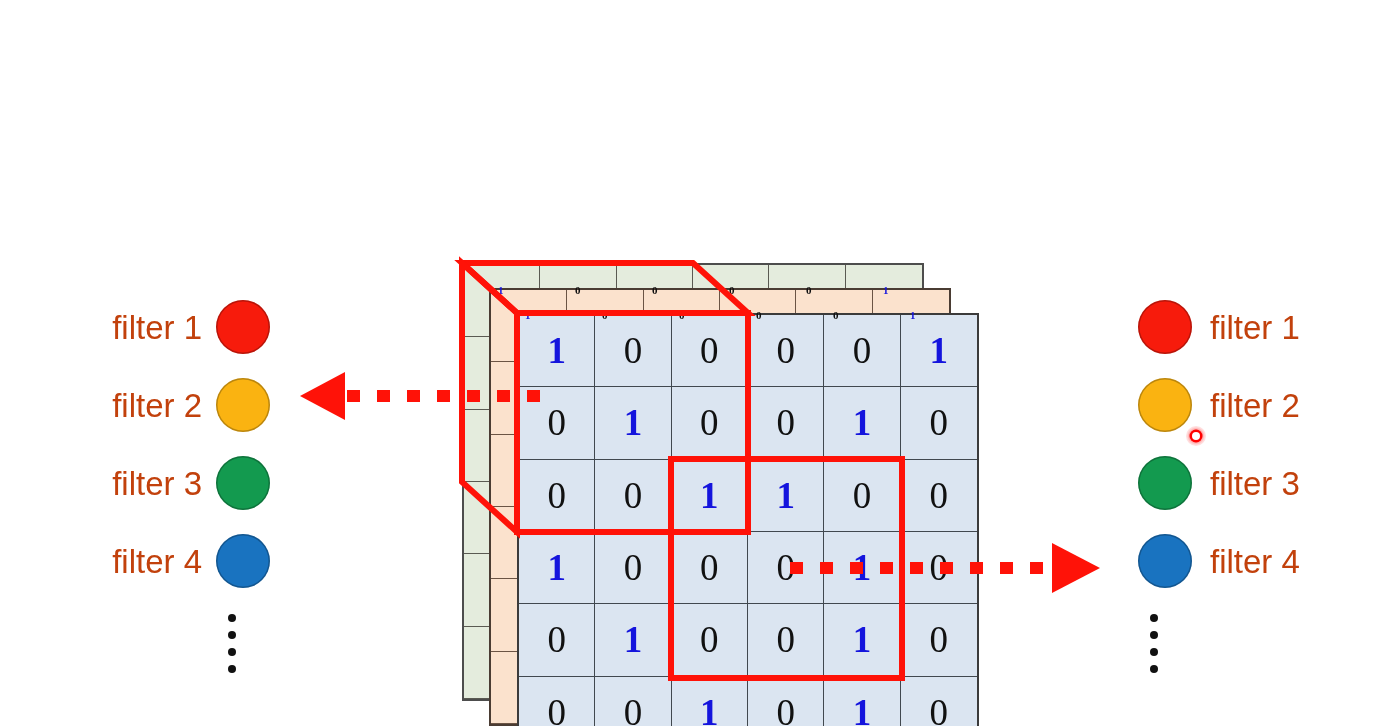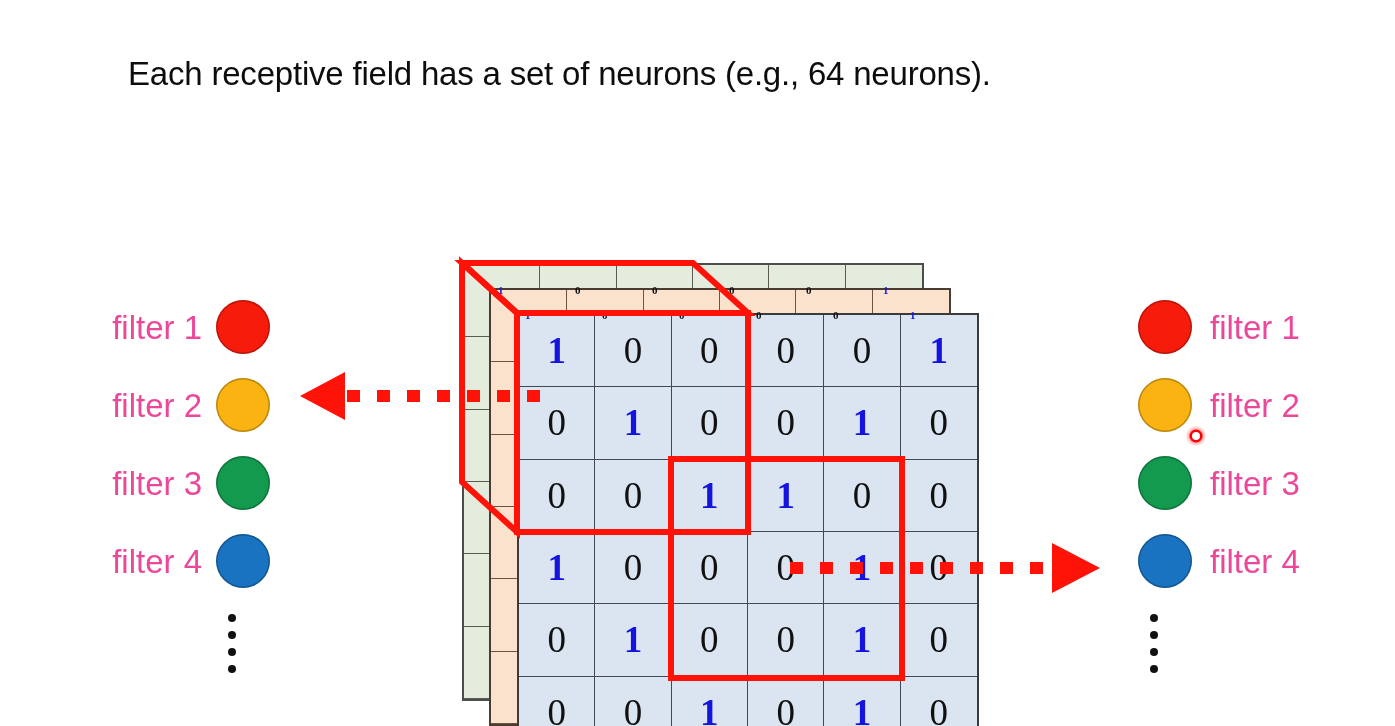--- a/index.html
+++ b/index.html
@@ -45,21 +45,21 @@
     display: flex;
     align-items: center;
     height: 78px;
   }
   #filters-left .filter-row  { justify-content: flex-end; width: 200px; }
   #filters-right .filter-row { justify-content: flex-start; width: 230px; }
 
   .filter-label {
     font-size: 33px;
     line-height: 33px;
-    color: #ec4899;
+    color: #c2410c;
     white-space: nowrap;
   }
   #filters-left .filter-label  { margin-right: 14px; }
   #filters-right .filter-label { margin-left: 18px; }
 
   .filter-dot {
     width: 54px; height: 54px;
     border-radius: 50%;
     flex: 0 0 auto;
     box-shadow: inset 0 0 0 1.5px rgba(0,0,0,0.25);
@@ -175,21 +175,20 @@
     position: absolute;
     left: 0; top: 0;
     width: 1395px; height: 726px;
     pointer-events: none;
   }
 </style>
 </head>
 <body>
 
 <div id="headline">
-  <div class="headline-line l1">Each receptive field has a set of neurons (e.g., 64 neurons).</div>
 </div>
 
 <div class="filter-col" id="filters-left">
   <div class="filter-row">
     <span class="filter-label">filter 1</span>
     <span class="filter-dot" style="background: rgb(247, 27, 12);"></span>
   </div>
   <div class="filter-row">
     <span class="filter-label">filter 2</span>
     <span class="filter-dot" style="background: rgb(250, 179, 17);"></span>

